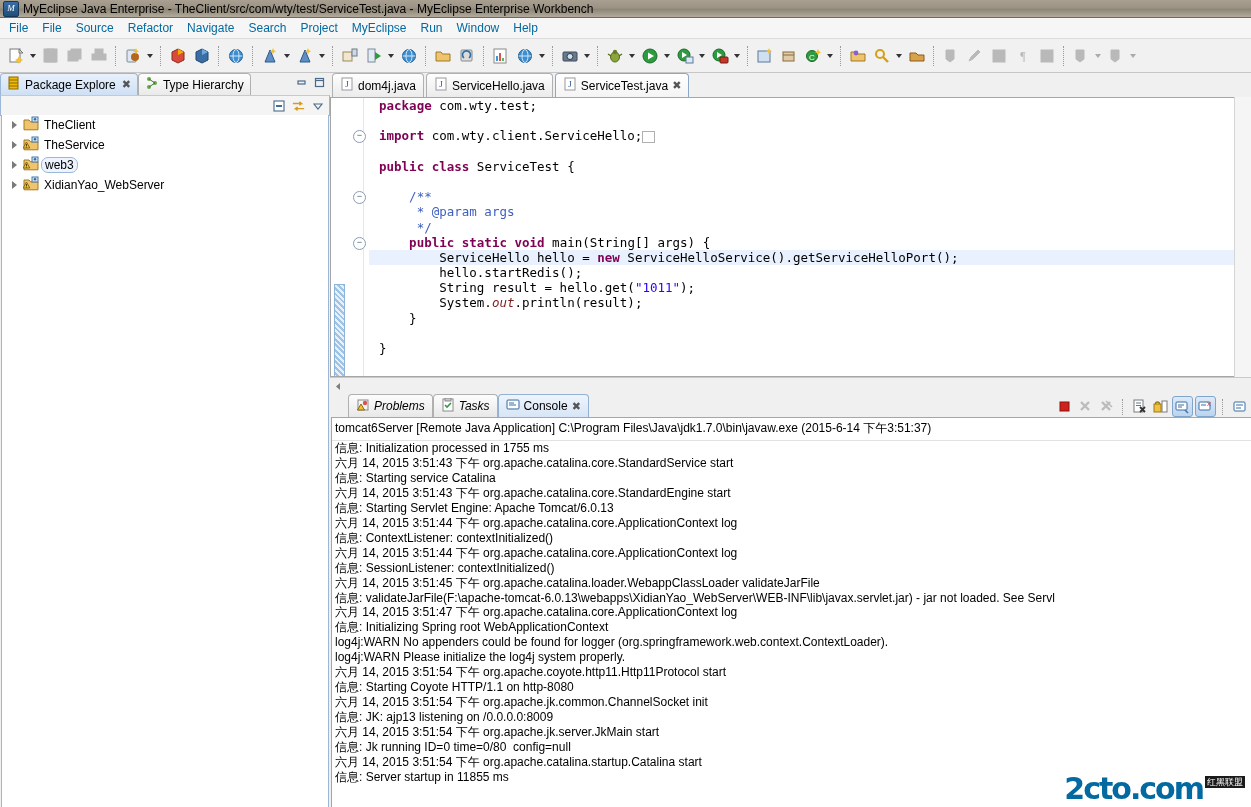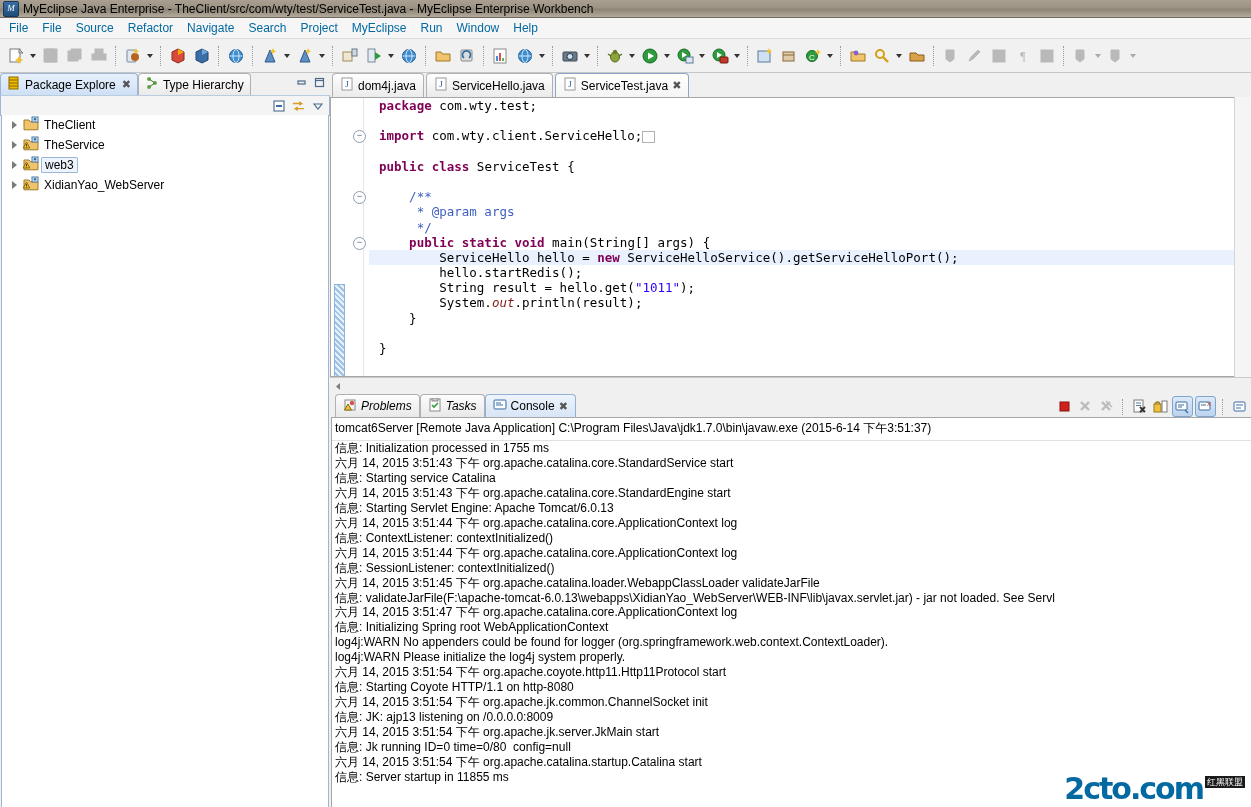--- a/index.html
+++ b/index.html
@@ -97,21 +97,21 @@
   }
   .twisty{
     width:12px;height:12px;display:flex;align-items:center;justify-content:center;
   }
   .twisty::after{
     content:"";border-top:4px solid transparent;border-bottom:4px solid transparent;
     border-left:5px solid #7a7a7a;
   }
   .projlabel{padding:0 2px;}
   .projlabel.sel{
-    background:#eef4fd;border:1px solid #9cb6d8;padding:0 3px;margin:0 -1px;border-radius:1px;
+    background:#eef4fd;border:1px solid #9cb6d8;padding:0 3px;margin:0 -1px;border-radius:7px;
   }
   
   .editorarea{position:absolute;left:330px;top:0;right:0;height:321px;}
   .etabs{height:24px;display:flex;align-items:flex-end;background:#f0f0f0;padding-left:2px;}
   .etab{
     height:23px;display:flex;align-items:center;gap:4px;padding:0 7px;
     font-size:12px;border:1px solid #b0b0b0;border-bottom:none;
     border-radius:4px 4px 0 0;background:linear-gradient(to bottom,#fefefe,#ebebeb);
     margin-right:2px;
   }
@@ -149,21 +149,21 @@
   .doc{color:#3f5fbf;}
   .str{color:#2a00ff;}
   .fld{color:#7f1d1d;font-style:italic;}
   .hscroll{
     position:absolute;left:0;right:0;bottom:0;height:16px;
     background:#f0f0f0;border-top:1px solid #c9c9c9;display:flex;align-items:center;
   }
   .hs-left{width:16px;height:15px;display:flex;align-items:center;justify-content:center;}
   
   .consolearea{position:absolute;left:330px;top:321px;right:0;bottom:0;background:#f0f0f0;}
-  .ctabs{height:23px;display:flex;align-items:flex-end;padding-left:5px;position:relative;}
+  .ctabs{height:23px;display:flex;align-items:flex-end;padding-left:18px;position:relative;}
   .ctab{
     height:22px;display:flex;align-items:center;gap:4px;padding:0 7px;font-size:12px;
     border:1px solid #b0b0b0;border-bottom:none;border-radius:4px 4px 0 0;
     background:linear-gradient(to bottom,#fdfdfd,#ebebeb);
   }
   .ctab.inactive{font-style:italic;background:linear-gradient(to bottom,#fdfdfd,#e8e8e8);}
   .ctab.active{background:linear-gradient(to bottom,#eef4fc,#d7e5f6);border-color:#93b1d3;}
   .ctoolbar{
     position:absolute;right:2px;top:2px;display:flex;align-items:center;gap:2px;
   }

